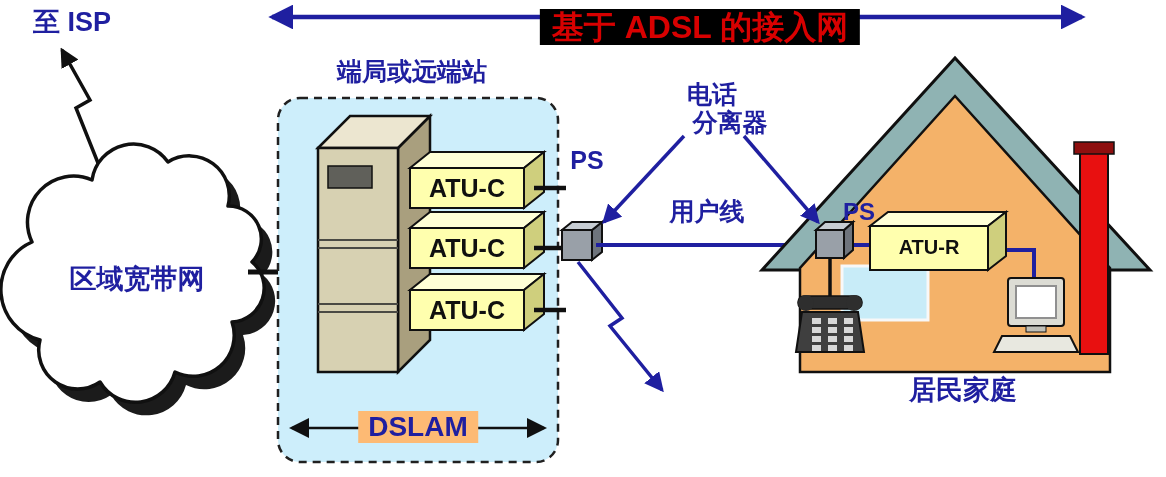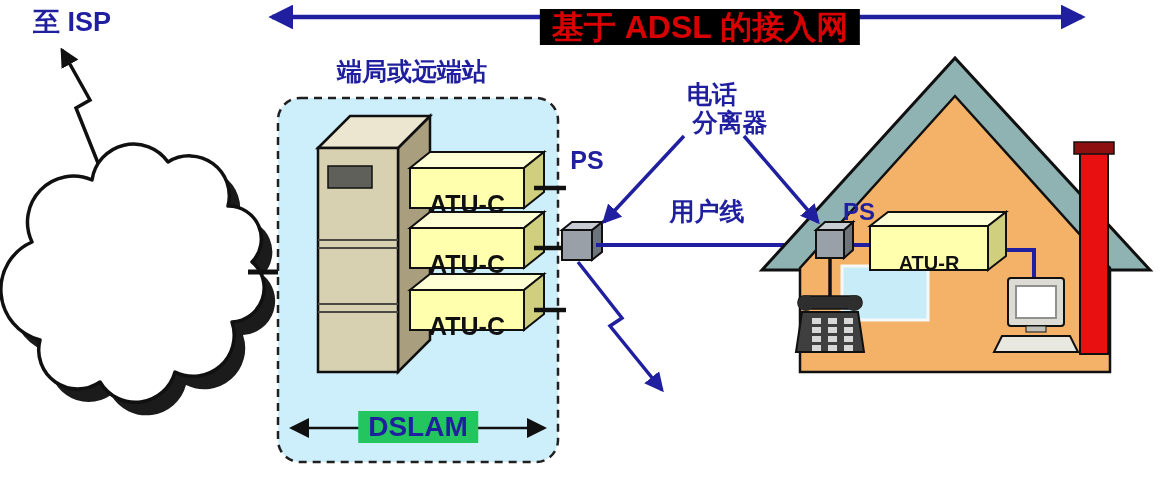--- a/index.html
+++ b/index.html
@@ -7,23 +7,23 @@
     position:relative;width:1166px;height:477px;background:#ffffff;
     font-family:"Liberation Sans","DejaVu Sans",sans-serif;overflow:hidden;
   }
   .stage svg{position:absolute;left:0;top:0;}
   .lbl{
     position:absolute;transform:translate(-50%,-50%);
     font-weight:700;white-space:nowrap;line-height:1;
   }
   .navy{color:#1f1fa0;}
   .red{color:#d80000;}
-  .ink{color:#101010;margin-top:16px;}
+  .ink{color:#101010;}
   .title-lbl{background:#000000;padding:2px 12px;}
-  .dslam-lbl{background:#22c55e;padding:2px 10px;}
+  .dslam-lbl{background:#fdba74;padding:2px 10px;}
 </style>
 </head>
 <body>
 
 <div class="stage">
 
   <svg width="1166" height="477" viewBox="0 0 1166 477">
     <defs>
       <marker id="aN" viewBox="0 0 10 10" refX="8.5" refY="5" markerWidth="5.5" markerHeight="5.5" orient="auto-start-reverse">
         <path d="M0,0 L10,5 L0,10 Z" fill="#1f1fa0"></path>
@@ -145,20 +145,21 @@
     </g>
 
     <line x1="684" y1="136" x2="604" y2="222" stroke="#1f1fa0" stroke-width="3.5" marker-end="url(#aN)"></line>
     <line x1="744" y1="136" x2="818" y2="222" stroke="#1f1fa0" stroke-width="3.5" marker-end="url(#aN)"></line>
   </svg>
 
   <div class="lbl red title-lbl" style="left:700px;top:27px;font-size:32px;">基于 ADSL 的接入网</div>
 
   <div class="lbl navy" style="left:72px;top:22px;font-size:27px;">至 ISP</div>
 
+  <div class="lbl navy" style="left:137px;top:279px;font-size:27px;">区域宽带网</div>
 
   <div class="lbl navy" style="left:412px;top:71px;font-size:25px;">端局或远端站</div>
 
   <div class="lbl navy dslam-lbl" style="left:418px;top:427px;font-size:28px;">DSLAM</div>
 
   <div class="lbl ink" style="left:467px;top:188px;font-size:25px;">ATU-C</div>
   <div class="lbl ink" style="left:467px;top:248px;font-size:25px;">ATU-C</div>
   <div class="lbl ink" style="left:467px;top:310px;font-size:25px;">ATU-C</div>
 
   <div class="lbl navy" style="left:587px;top:160px;font-size:25px;">PS</div>
@@ -166,14 +167,15 @@
   <div class="lbl navy" style="left:712px;top:94px;font-size:25px;">电话</div>
   <div class="lbl navy" style="left:730px;top:122px;font-size:25px;">分离器</div>
 
   <div class="lbl navy" style="left:707px;top:211px;font-size:25px;">用户线</div>
 
 
   <div class="lbl navy" style="left:859px;top:212px;font-size:24px;">PS</div>
 
   <div class="lbl ink" style="left:929px;top:247px;font-size:20px;">ATU-R</div>
 
+  <div class="lbl navy" style="left:963px;top:390px;font-size:27px;">居民家庭</div>
 
 </div>
 
 </body></html>

